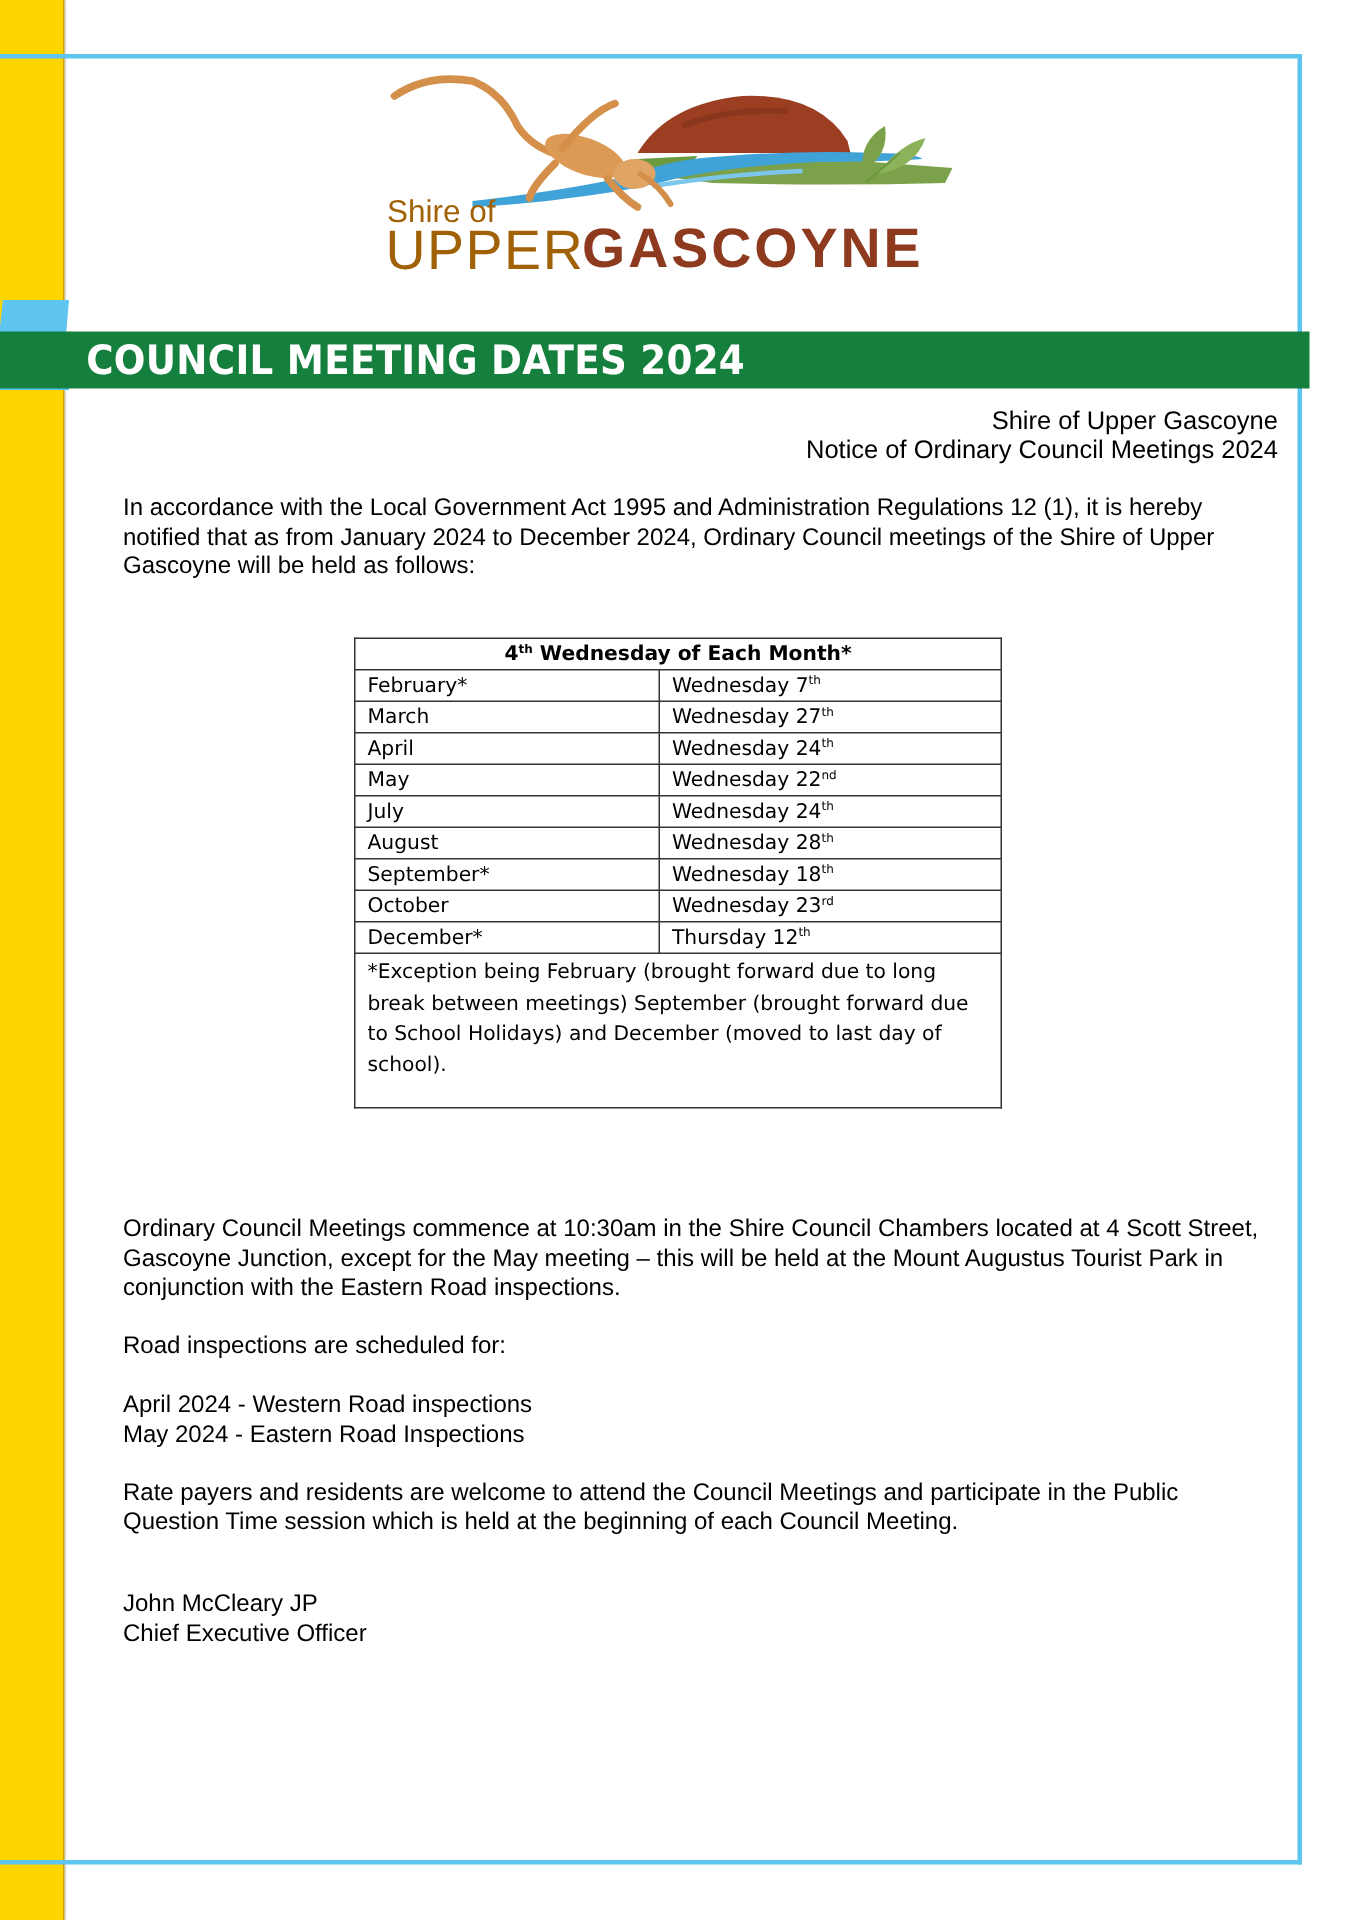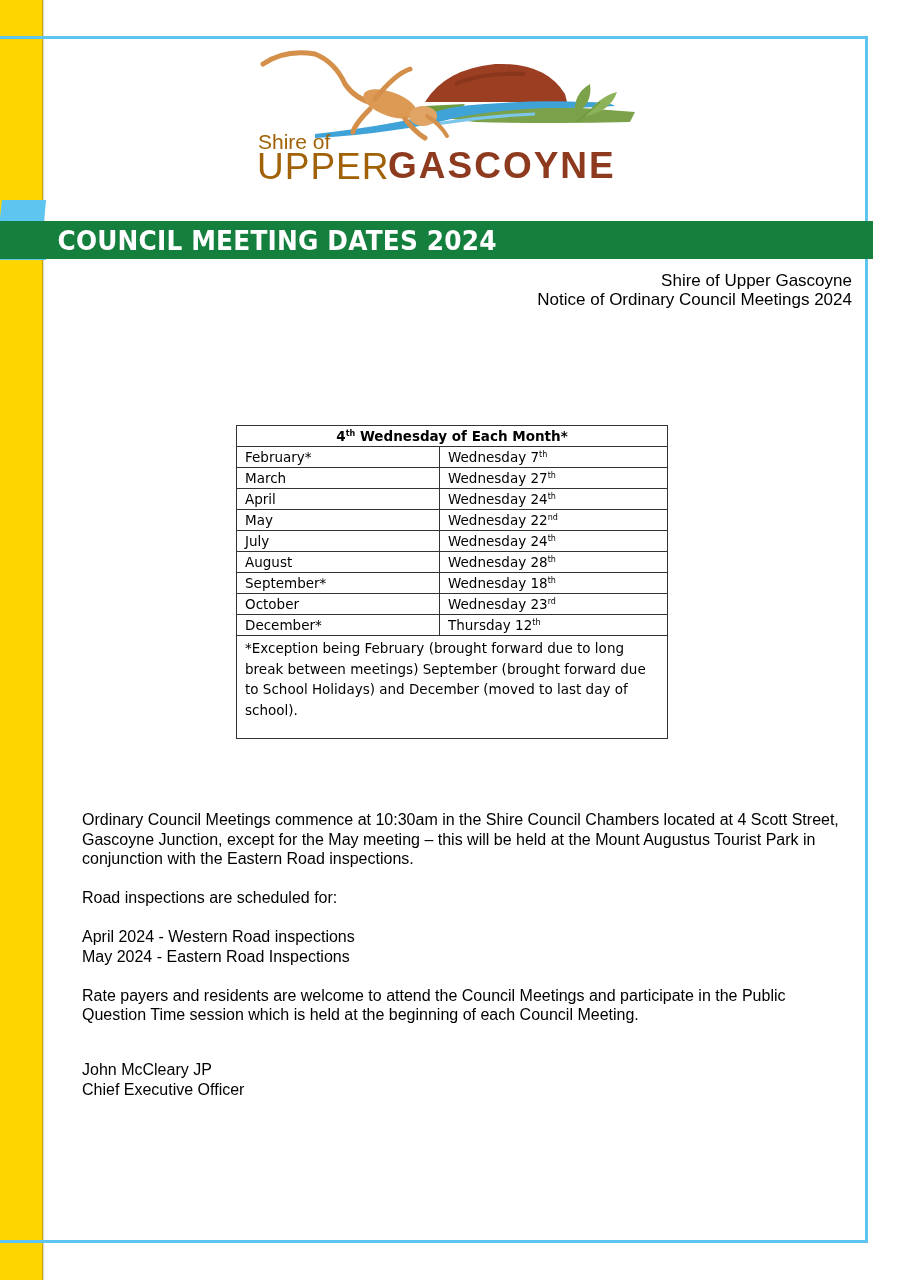--- a/index.html
+++ b/index.html
@@ -90,20 +90,21 @@
 </div>
 
 <div class="banner-tab"></div>
 <div class="banner">
   <span class="banner-title">COUNCIL MEETING DATES 2024</span>
 </div>
 
 <div class="content">
   <div class="heading">Shire of Upper Gascoyne</div>
   <div class="heading">Notice of Ordinary Council Meetings 2024</div>
+  <p class="para intro">In accordance with the Local Government Act 1995 and Administration Regulations 12 (1), it is hereby notified that as from January 2024 to December 2024, Ordinary Council meetings of the Shire of Upper Gascoyne will be held as follows:</p>
 </div>
 
 <div class="table-wrap">
   <table>
     <thead>
       <tr>
         <th colspan="2"><span>4</span><sup>th</sup><span> Wednesday of Each Month*</span></th>
       </tr>
     </thead>
     <tbody>

